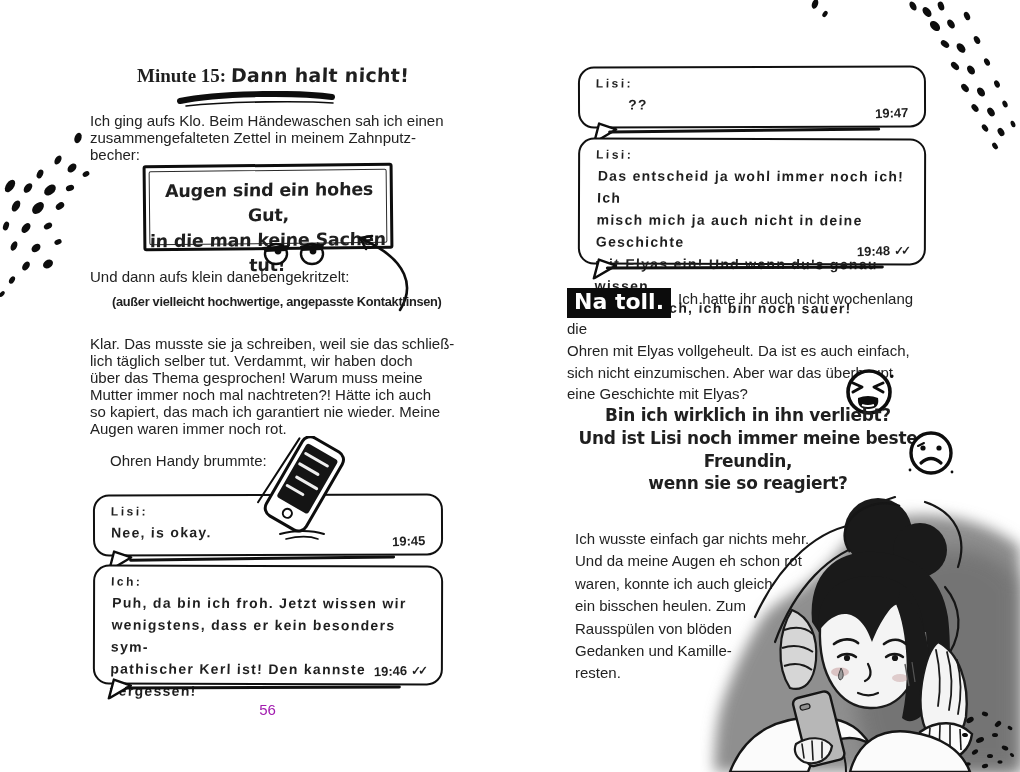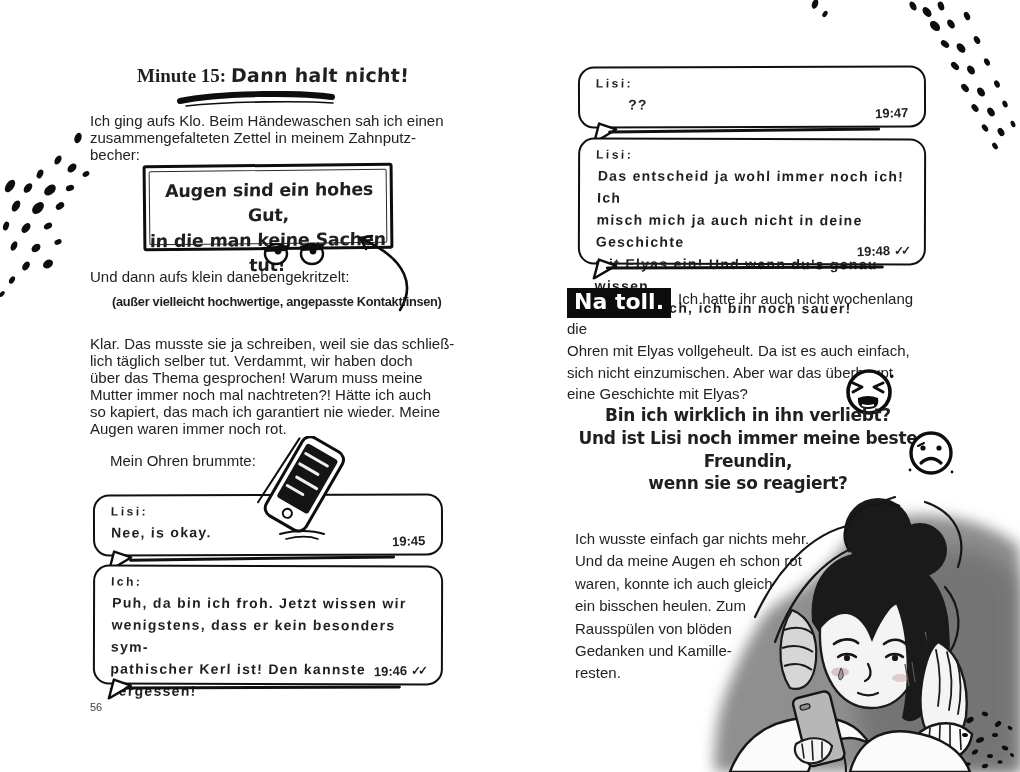--- a/index.html
+++ b/index.html
@@ -24,21 +24,21 @@
   .notebox{position:absolute;left:143px;top:164px;width:250px;height:86px;background:#fff;
            border:3.5px solid #0d0d0d;border-radius:3px;transform:rotate(-0.6deg);box-sizing:border-box;}
   .notebox .inner{position:absolute;inset:3px;border:1.3px solid #2a2a2a;border-radius:2px;}
   .notebox .ntext{position:absolute;left:0;right:0;top:11px;text-align:center;
                   font-size:17.5px;line-height:25px;letter-spacing:-.2px;white-space:pre-line;transform:skewX(-2deg);}
   .highlight{display:inline-block;background:#0c0c0c;color:#fff;font-family:"DejaVu Sans",sans-serif;
              font-weight:800;font-size:22px;line-height:26px;padding:1px 7px 3px 7px;margin-right:7px;
              vertical-align:-5px;}
   .questions{font-family:"DejaVu Sans",sans-serif;font-weight:800;font-size:17.5px;line-height:22.8px;
              text-align:center;white-space:pre-line;transform:scaleX(.97);letter-spacing:-.3px;}
-  .pagenum{font-size:11px;color:#404040;}
+  .pagenum{font-size:15px;color:#a21caf;text-align:center;}
   svg{display:block;}
 </style>
 </head>
 <body>
 
 <div id="spread">
 
   <section>
 
     <div class="abs" style="left:137px;top:64px;">
@@ -80,21 +80,21 @@
 
     <div class="abs scribnote" style="left:112px;top:294px;width:340px;">(außer vielleicht hochwertige, angepasste Kontaktlinsen)</div>
 
     <div class="abs body pre" style="left:90px;top:319px;width:375px;margin-top:16px;">Klar. Das musste sie ja schreiben, weil sie das schließ-
 lich täglich selber tut. Verdammt, wir haben doch
 über das Thema gesprochen! Warum muss meine
 Mutter immer noch mal nachtreten?! Hätte ich auch
 so kapiert, das mach ich garantiert nie wieder. Meine
 Augen waren immer noch rot.</div>
 
-    <div class="abs body" style="left:110px;top:452px;">Mein Ohren brummte:</div>
+    <div class="abs body" style="left:110px;top:452px;">Ohren Handy brummte:</div>
 
     <svg class="abs" style="left:252px;top:436px;z-index:3;" width="100" height="106" viewBox="0 0 100 106">
       <g transform="rotate(30 50 50)">
         <rect x="28" y="2" width="46" height="90" rx="9" fill="#fff" stroke="#0d0d0d" stroke-width="3"></rect>
         <rect x="33" y="10" width="36" height="62" rx="3" fill="#141414"></rect>
         <path d="M37,20 H62" stroke="#efefef" stroke-width="3" stroke-linecap="round"></path>
         <path d="M37,32 H58" stroke="#efefef" stroke-width="3" stroke-linecap="round"></path>
         <path d="M41,45 H64" stroke="#efefef" stroke-width="3" stroke-linecap="round"></path>
         <path d="M37,57 H55" stroke="#efefef" stroke-width="3" stroke-linecap="round"></path>
         <circle cx="51" cy="81" r="4.5" fill="#fff" stroke="#0d0d0d" stroke-width="2"></circle>

